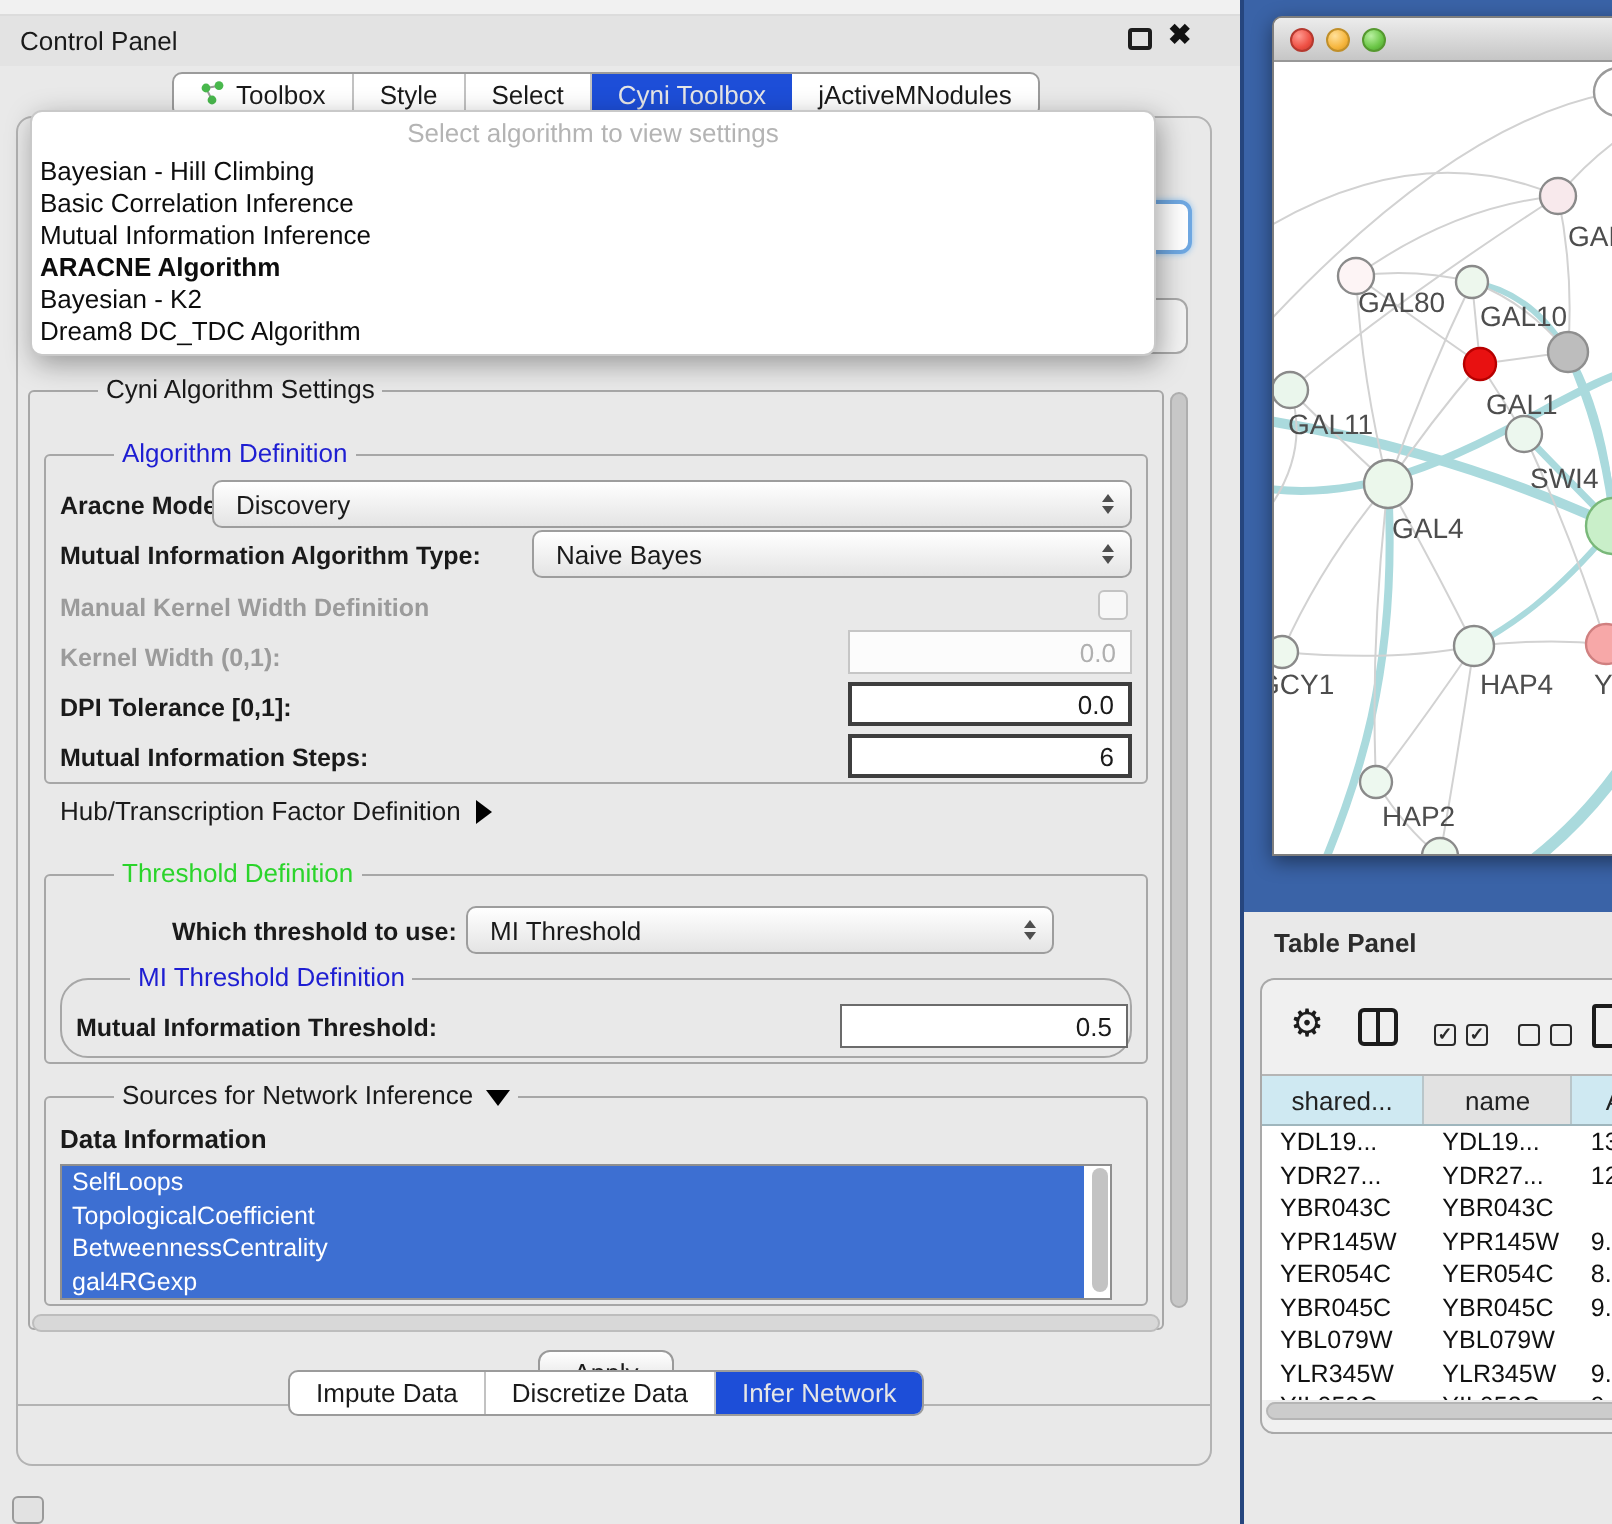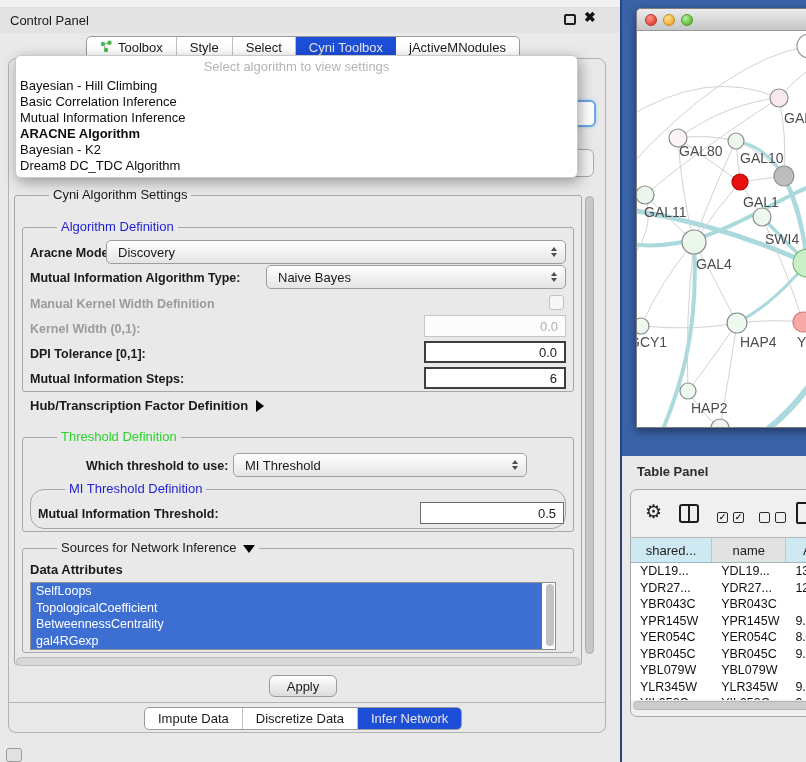--- a/index.html
+++ b/index.html
@@ -33,21 +33,21 @@
   .v-scroll .thumb { position:absolute; left:1px; top:0; width:9px; height:100%; background:#c7c7c7; border:1px solid #aeaeae; border-radius:5px; }
 
   
   .group { position:absolute; border:1px solid #a7a7a7; border-radius:3px; }
   .gtitle { position:absolute; top:-9px; left:8px; background:#e9e9e9; padding:0 4px; font-size:13px; white-space:nowrap;margin-left:26px; }
   .t-blue { color:#1e1ed2; }
   .t-green { color:#2bd42b; }
 
   .lbl { position:absolute; font-weight:bold; font-size:12.5px; white-space:nowrap; }
   .lbl.dis { color:#9b9b9b; }
-  .plain { font-weight:bold; }
+  .plain { font-weight:normal; }
 
   
   .combo { position:absolute; height:24px; border:1px solid #9d9d9d; border-radius:5px; background:linear-gradient(#ffffff,#e4e4e4); display:flex; align-items:center; padding:0 24px 0 11px; font-size:13px; }
   .arrows { position:absolute; right:8px; top:50%; transform:translateY(-50%); display:flex; flex-direction:column; gap:2px; }
   .tri-up { width:0; height:0; border-left:3.5px solid transparent; border-right:3.5px solid transparent; border-bottom:4.5px solid #4e4e4e; }
   .tri-dn { width:0; height:0; border-left:3.5px solid transparent; border-right:3.5px solid transparent; border-top:4.5px solid #4e4e4e; }
 
   .numfield { position:absolute; height:22px; background:#fff; display:flex; align-items:center; justify-content:flex-end; padding:0 7px; font-size:13px; }
   .nf-dark { border:2px solid #3e3e3e; }
   .nf-mid { border:1.5px solid #6b6b6b; }
@@ -206,36 +206,36 @@
     <span class="gtitle t-blue">MI Threshold Definition</span>
   </div>
   <span class="lbl" style="left:38px; top:507px;">Mutual Information Threshold:</span>
   <div class="numfield nf-mid" style="left:420px; top:502px; width:144px;">
       <span>0.5</span>
     </div>
 
   <div class="group" style="left:22px; top:548px; width:552px; height:105px;">
     <span class="gtitle"><span>Sources for Network Inference</span><span class="arrow-down-inline"></span></span>
   </div>
-  <span class="lbl" style="left:30px; top:562px; font-size:13px;">Data Attributes</span>
+  <span class="lbl" style="left:30px; top:562px; font-size:13px;">Data Information</span>
   <div class="abs attr-list" id="attr-list">
       <div class="attr-item">SelfLoops</div>
       <div class="attr-item">TopologicalCoefficient</div>
       <div class="attr-item">BetweennessCentrality</div>
       <div class="attr-item">gal4RGexp</div>
     </div>
   <div class="abs attr-vthumb" style="left:546px; top:584px;"></div>
   <div class="abs h-scroll">
       <div class="thumb"></div>
     </div>
 
   <div class="abs apply-btn">Apply</div>
 
   <div class="abs bottom-strip"></div>
-  <div class="abs segbar" id="bottom-tabs" style="left:144px; top:707px;justify-content:space-between;">
+  <div class="abs segbar" id="bottom-tabs" style="left:144px; top:685px;justify-content:space-between;">
       <div class="seg">
         <span>Impute Data</span>
       </div>
       <div class="seg">
         <span>Discretize Data</span>
       </div>
       <div class="seg sel">
         <span>Infer Network</span>
       </div>
     </div>

